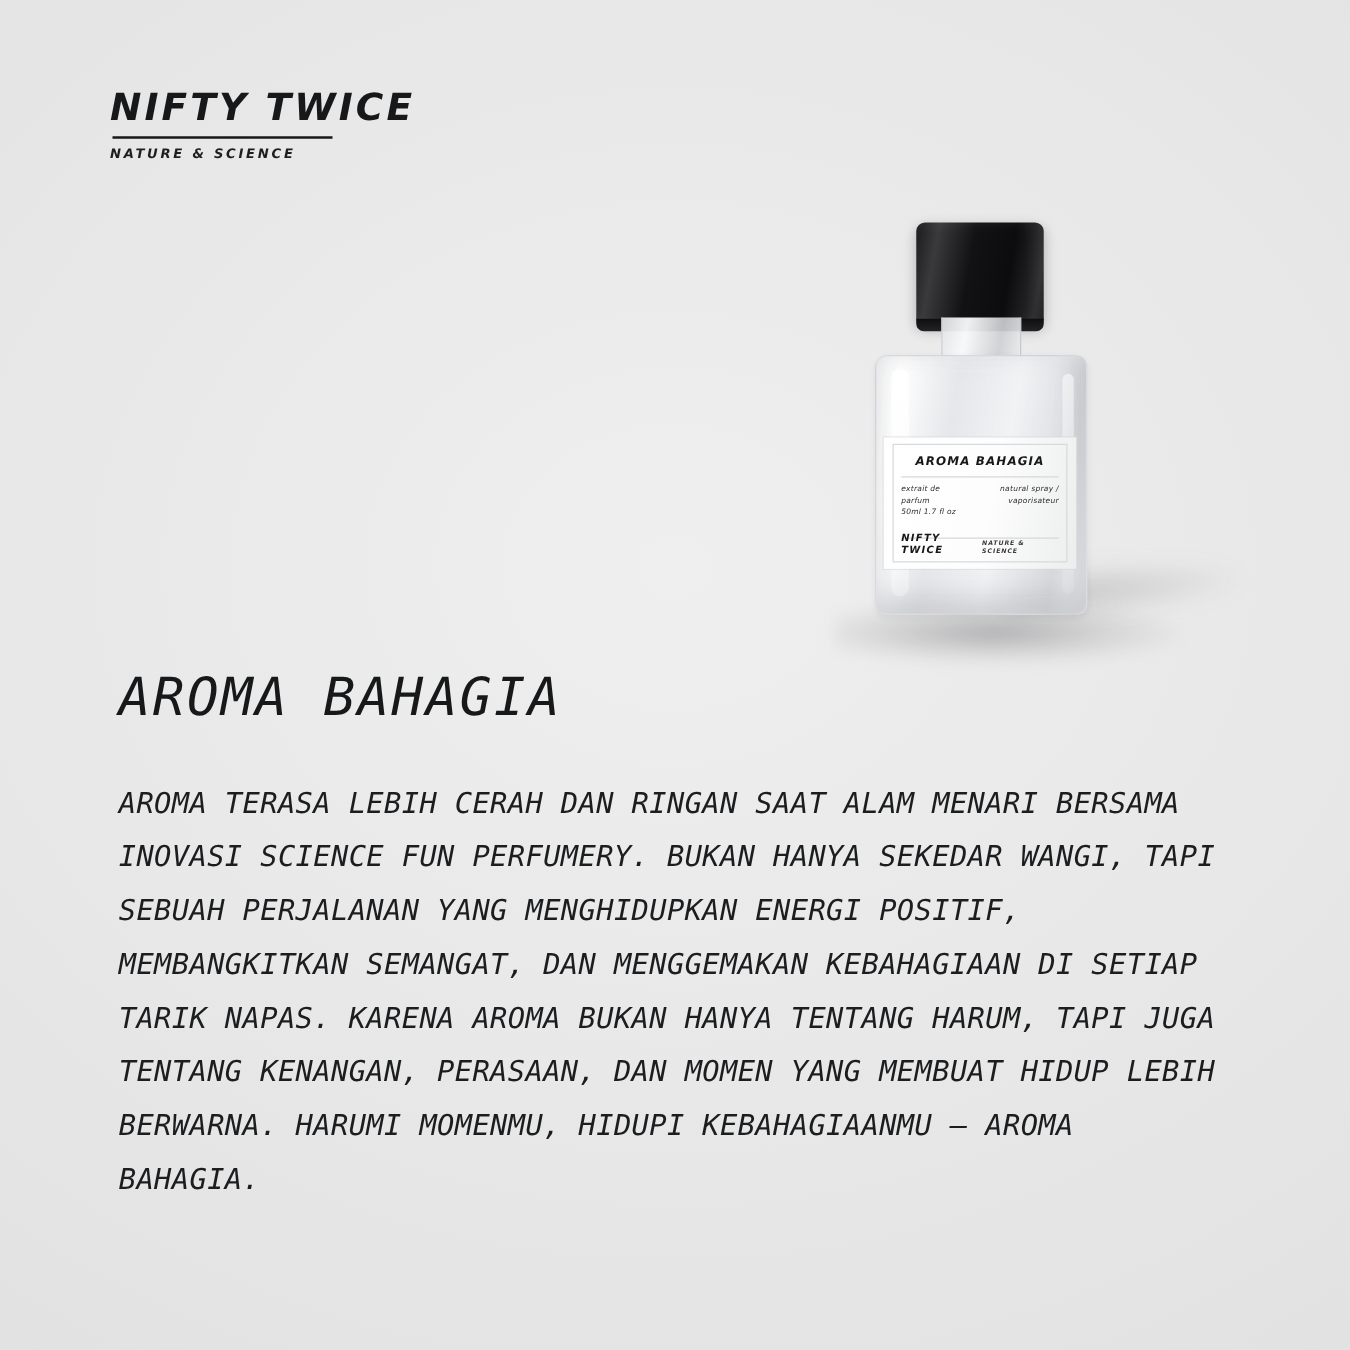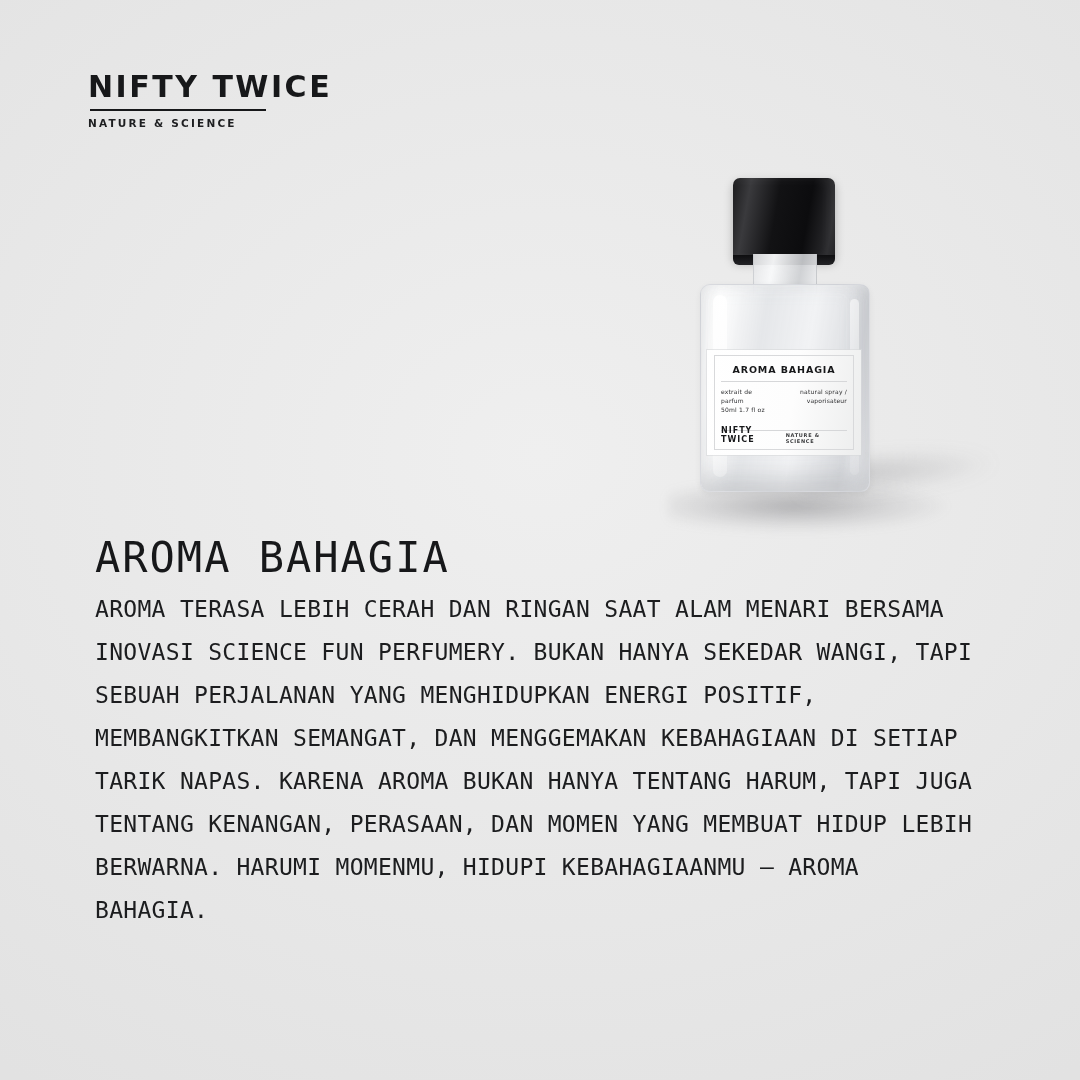--- a/index.html
+++ b/index.html
@@ -12,20 +12,21 @@
     background: #e9e9e9;
     font-family: "DejaVu Sans", sans-serif;
     overflow: hidden;
   }
   .canvas {
     position: relative;
     width: 1080px;
     height: 1080px;
     background: radial-gradient(ellipse 85% 70% at 50% 42%, #efefef 0%, #e8e8e8 55%, #e2e2e2 100%);
     overflow: hidden;
+    font-style: italic;
   }
 
   
   .brand {
     position: absolute;
     left: 88px;
     top: 72px;
     width: 320px;
   }
   .brand-name {
@@ -223,21 +224,21 @@
     top: 533px;
     font-family: "DejaVu Sans Mono", monospace;
     font-size: 42px;
     letter-spacing: 2px;
     color: #17181a;
     font-weight: 400;
   }
   .bodycopy {
     position: absolute;
     left: 95px;
-    top: 588px;
+    top: 622px;
     width: 880px;
     font-family: "DejaVu Sans Mono", monospace;
     font-size: 23px;
     line-height: 43px;
     letter-spacing: 0.3px;
     color: #1c1d1f;
     text-transform: uppercase;
   }
 </style>
 </head>

